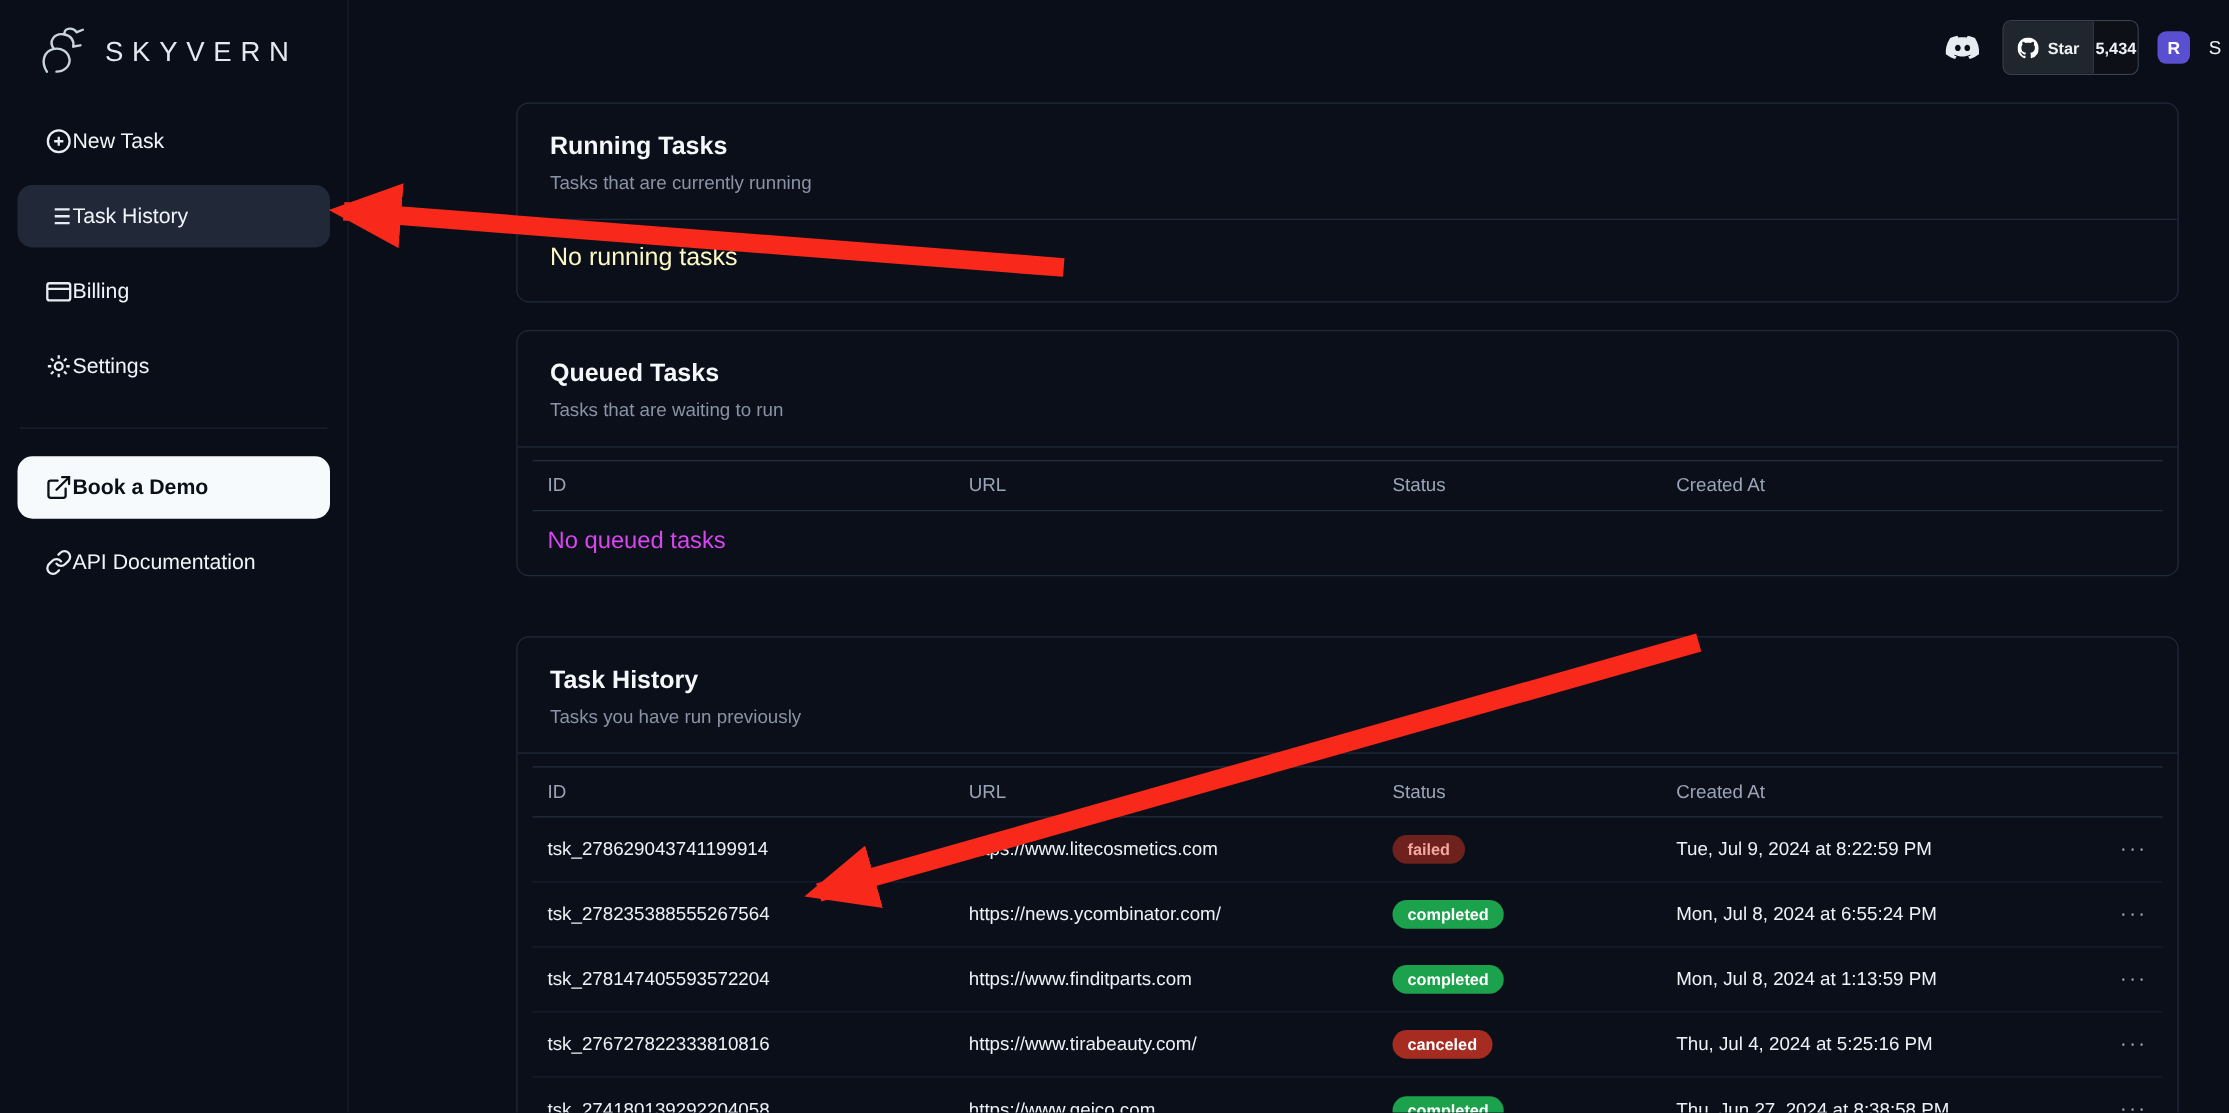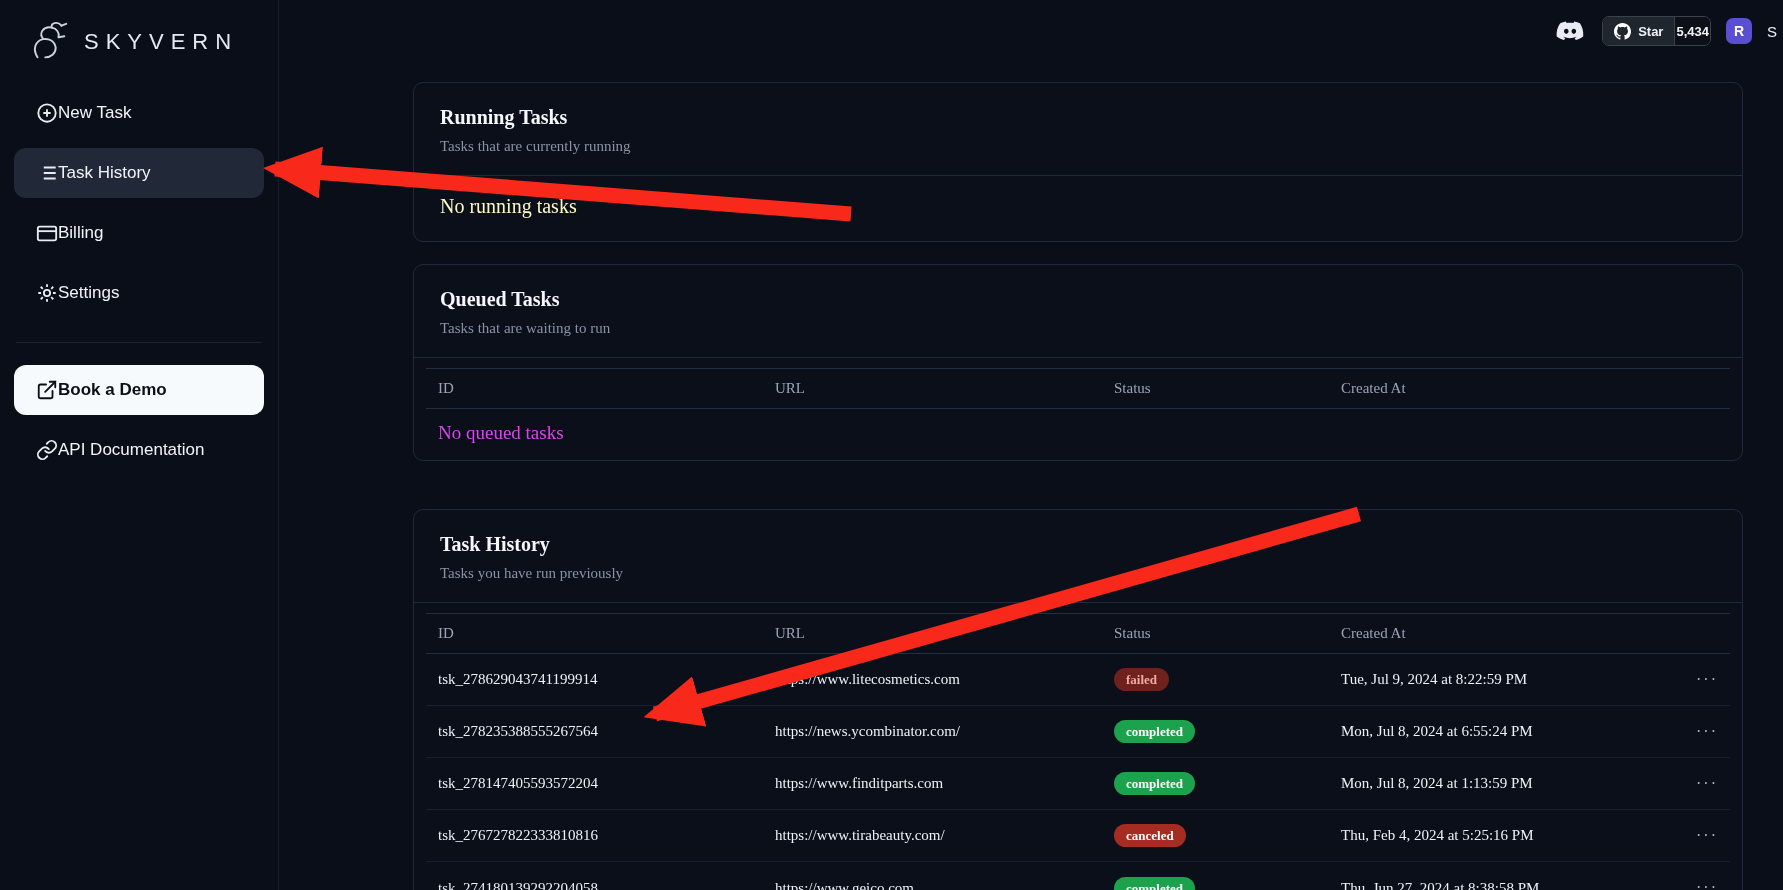--- a/index.html
+++ b/index.html
@@ -36,28 +36,28 @@
   .divider { height:1px; background:#1b2333; margin:14px 16px 22px; }
   .nav-item.demo { background:#f7fafc; color:#0b0f17; font-weight:600; }
   .nav-item.demo .nav-icon { color:#0b0f17; }
 
   
   .topbar {
     position:absolute; top:16px; right:6px;
     display:flex; align-items:center; gap:15px; z-index:5;
   }
   .discord-btn { width:34px; height:26px; display:flex; align-items:center; justify-content:center; cursor:pointer; }
-  .gh-star { display:flex; align-items:stretch; height:30px; border:1px solid #3a424e; border-radius:7px; overflow:hidden; cursor:pointer; }
+  .gh-star { display:flex; align-items:stretch; height:44px; border:1px solid #3a424e; border-radius:7px; overflow:hidden; cursor:pointer; }
   .gh-star .seg-star { display:flex; align-items:center; gap:7px; padding:0 11px; background:#20262e; font-size:13px; font-weight:700; color:#f0f3f6; }
   .gh-star .seg-count { display:flex; align-items:center; padding:0 1px; background:#0d1117; border-left:1px solid #3a424e; font-size:13px; font-weight:700; color:#f0f3f6; }
   .avatar { width:26px; height:26px; border-radius:7px; background:var(--avatar-bg,#5a4fd0); display:flex; align-items:center; justify-content:center; font-size:14px; font-weight:700; color:#fff; cursor:pointer; }
   .user-text { font-size:15px; color:#eef2f7; white-space:nowrap; }
 
   
-  .main { flex:1; padding:82px 40px 10px 134px;font-family:Liberation Serif, serif; }
+  .main { flex:1; padding:82px 40px 10px 134px; }
   .card {
     border:1px solid var(--card-border,#202a3c);
     border-radius:10px;
     background:#0a0f1a;
     overflow:hidden;
   }
   .card + .card { margin-top:22px; }
   .card.history-card { margin-top:48px; }
   .card-header { padding:21px 26px 19px; border-bottom:1px solid var(--card-border,#202a3c); }
   .card-title { font-size:20px; font-weight:700; color:#f5f7fb; line-height:26px; }
@@ -240,21 +240,21 @@
         <span>https://www.finditparts.com</span>
         <span><span class="badge" data-status="completed">completed</span></span>
         <span>Mon, Jul 8, 2024 at 1:13:59 PM</span>
         <button class="dots">···</button>
       </div>
 
       <div class="tbl-grid trow">
         <span>tsk_276727822333810816</span>
         <span>https://www.tirabeauty.com/</span>
         <span><span class="badge" data-status="canceled">canceled</span></span>
-        <span>Thu, Feb 4, 2024 at 5:25:16 PM</span>
+        <span>Thu, Jul 4, 2024 at 5:25:16 PM</span>
         <button class="dots">···</button>
       </div>
 
       <div class="tbl-grid trow">
         <span>tsk_274180139292204058</span>
         <span>https://www.geico.com</span>
         <span><span class="badge" data-status="completed">completed</span></span>
         <span>Thu, Jun 27, 2024 at 8:38:58 PM</span>
         <button class="dots">···</button>
       </div>

